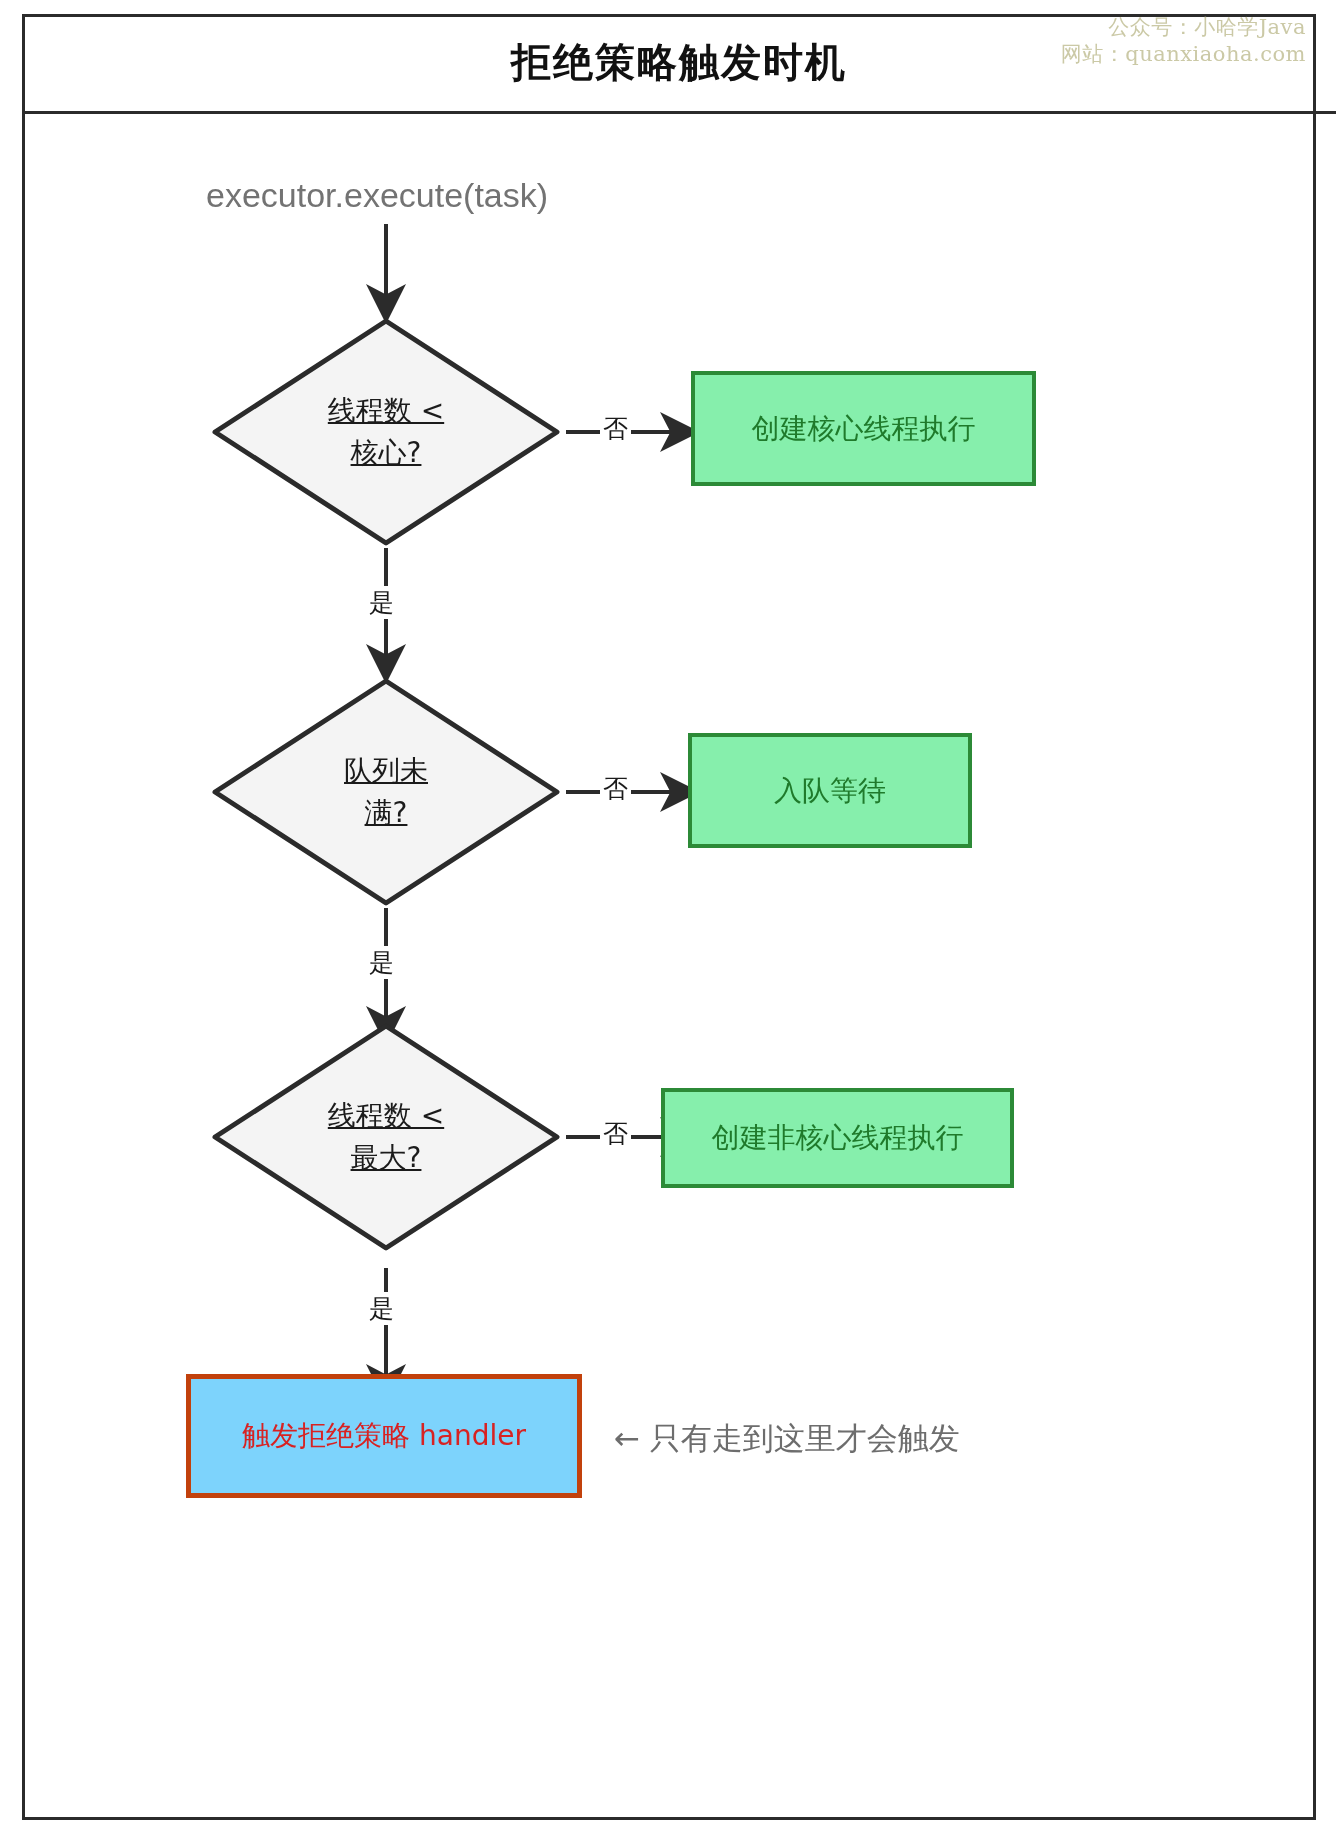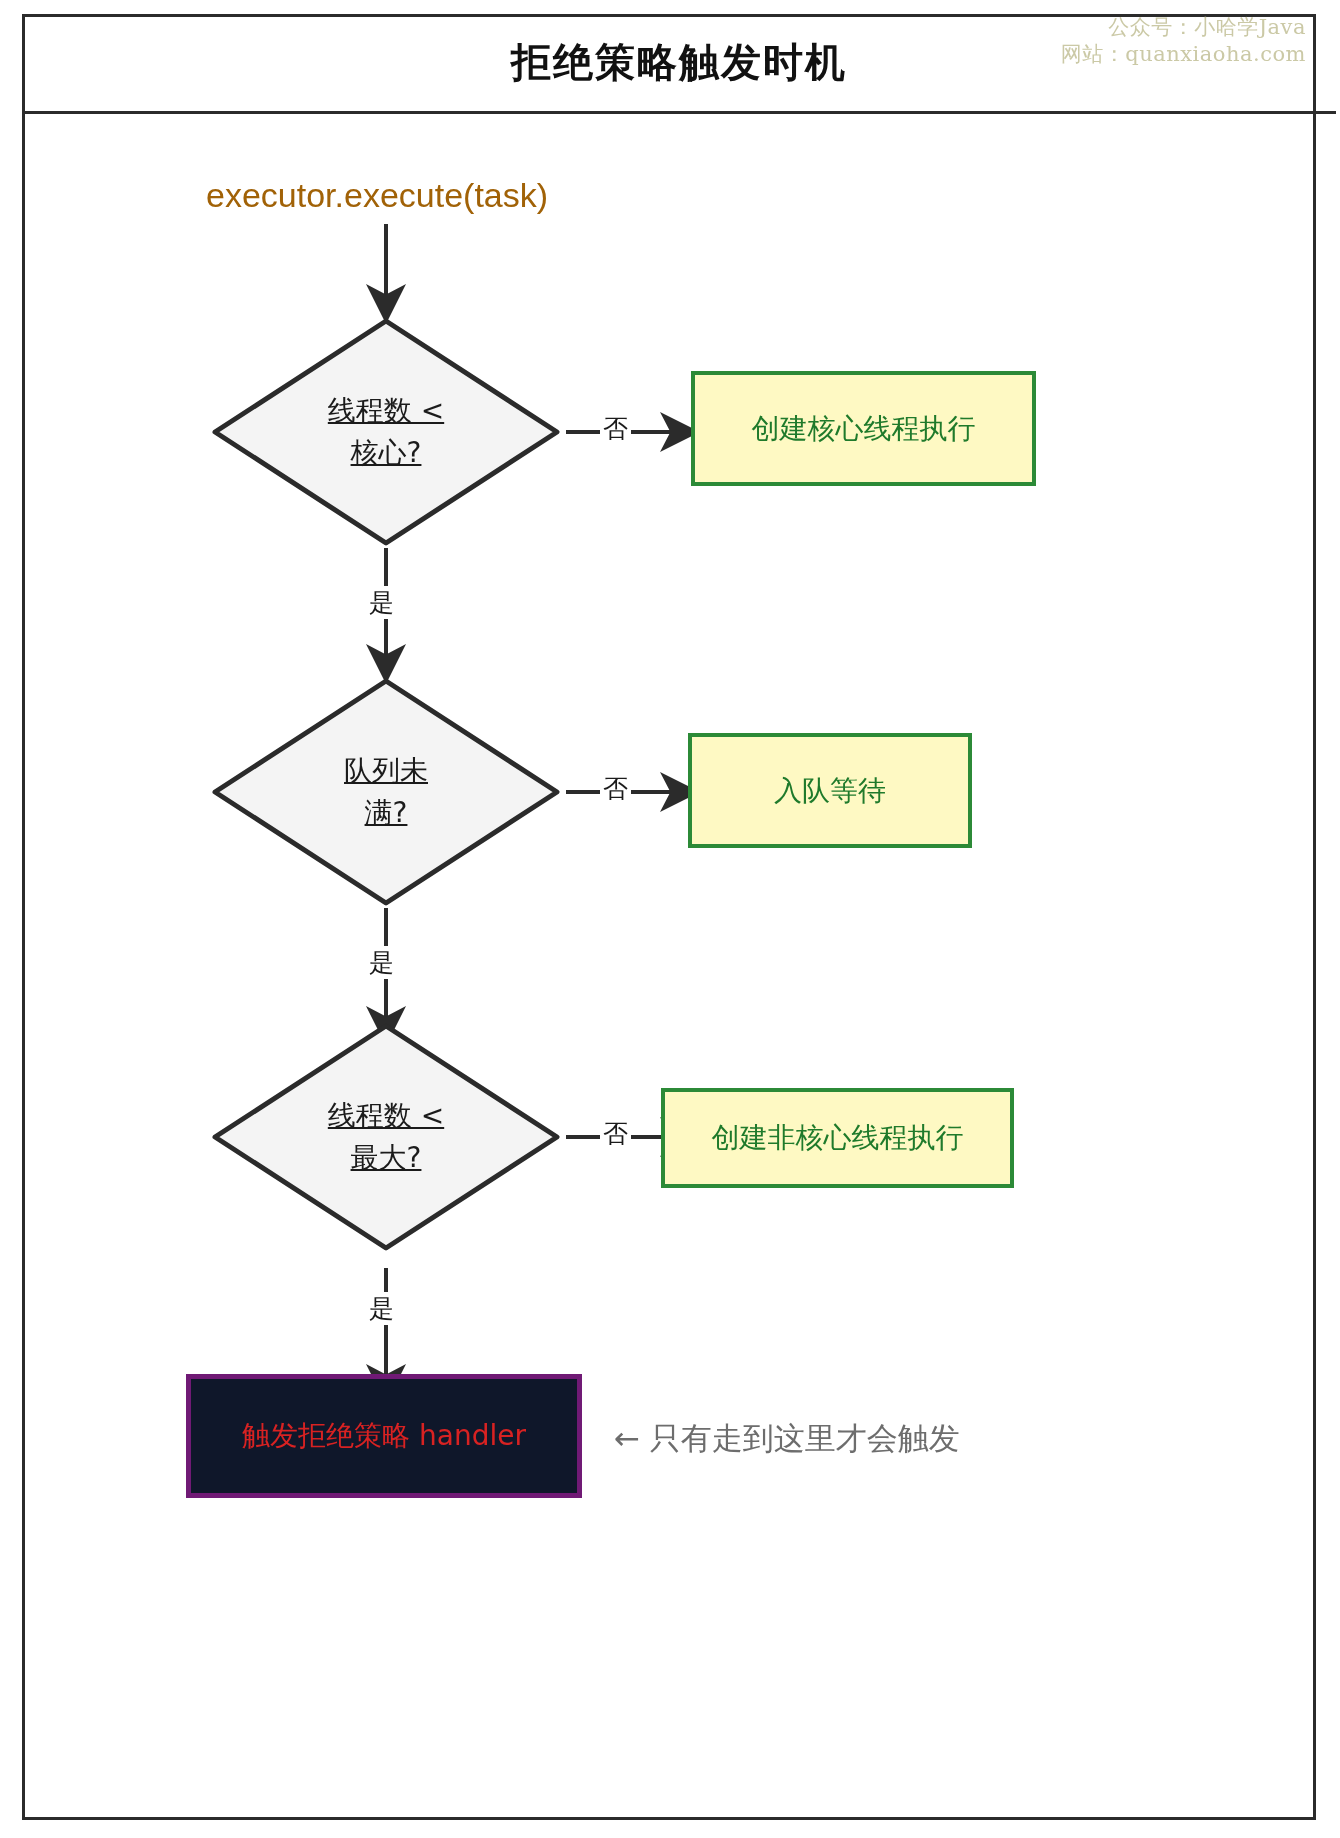--- a/index.html
+++ b/index.html
@@ -62,21 +62,21 @@
     user-select: none;
   }
   .watermark div { white-space: nowrap; }
 
   
   .start-label {
     position: absolute;
     left: 206px;
     top: 176px;
     font-size: 34px;
-    color: #a16207;
+    color: #737373;
     font-family: "Liberation Sans", "DejaVu Sans", sans-serif;
     white-space: nowrap;
   }
 
   .diamond {
     position: absolute;
     width: 352px;
     height: 232px;
   }
   .diamond svg { display: block; }
@@ -102,26 +102,26 @@
     position: absolute;
     box-sizing: border-box;
     display: flex;
     align-items: center;
     justify-content: center;
     font-size: 28px;
     font-family: "DejaVu Sans", "Liberation Sans", sans-serif;
   }
   .rectbox.green {
     border: 4px solid #2c8a37;
-    background: #fef9c3;
+    background: #86efac;
     color: #1f7a2b;
   }
   .rectbox.red {
-    border: 5px solid #701a75;
-    background: #0f172a;
+    border: 5px solid #c2410c;
+    background: #7dd3fc;
     color: #d82222;
   }
 
   .edge-label {
     position: absolute;
     font-size: 25px;
     color: #1b1b1b;
     font-family: "DejaVu Sans", "Liberation Sans", sans-serif;
     background: #ffffff;
     padding: 0 3px;

